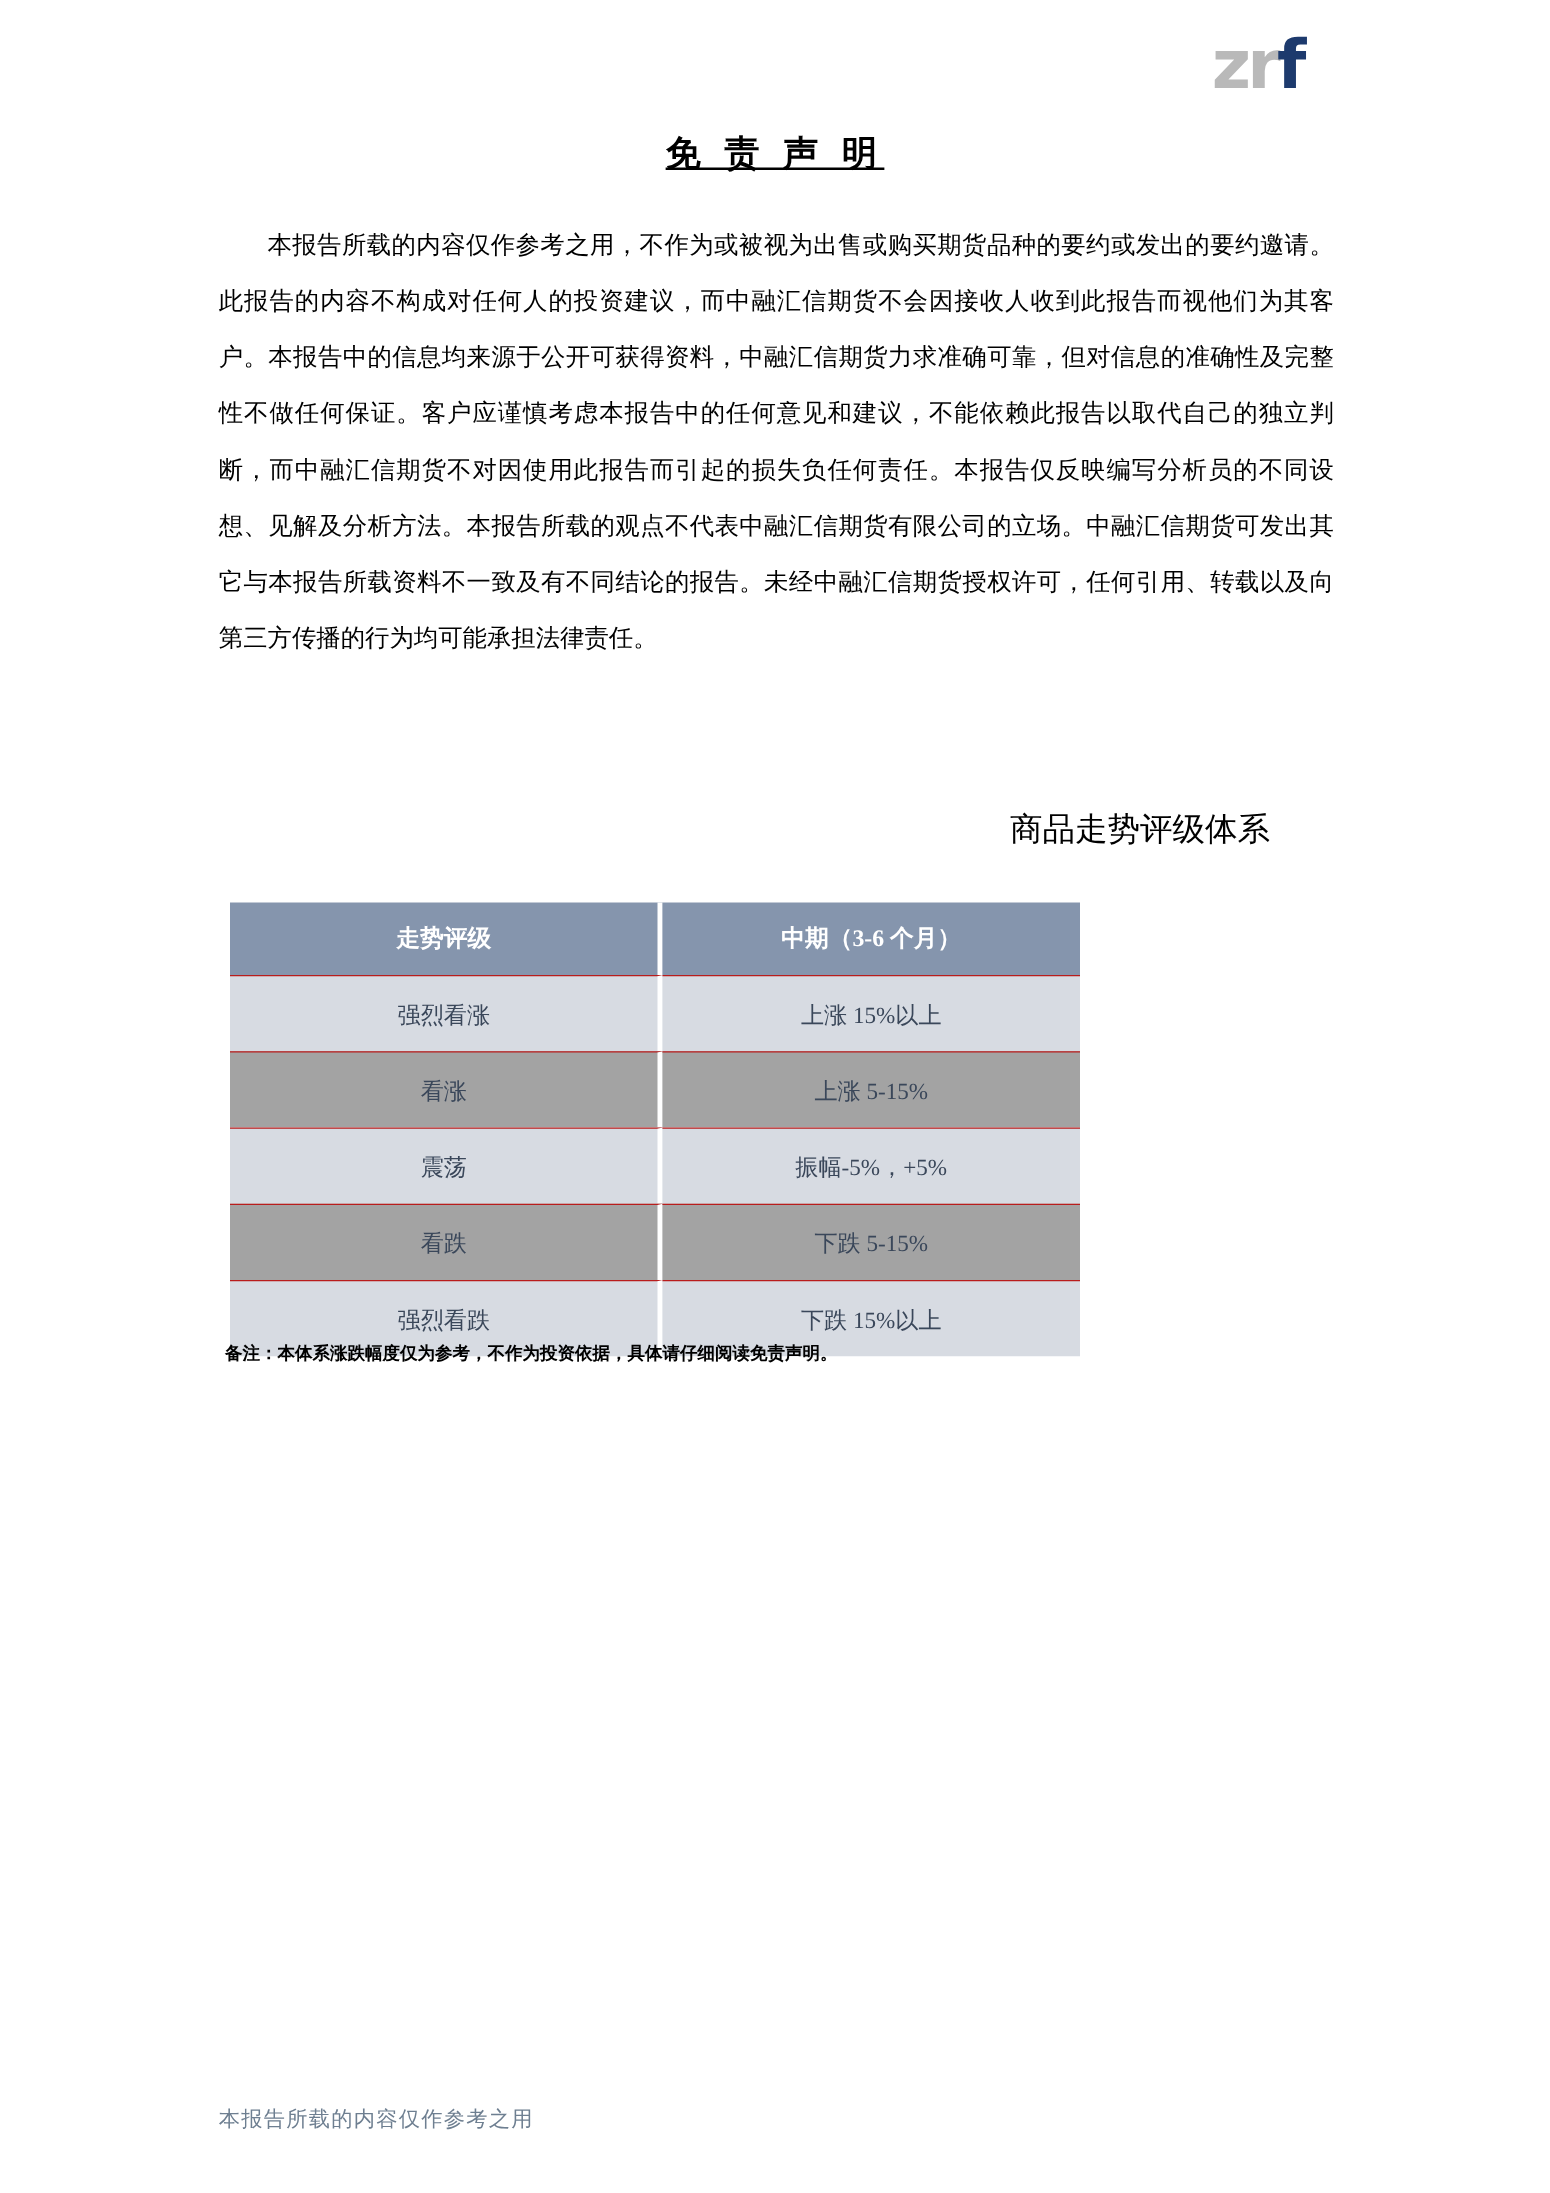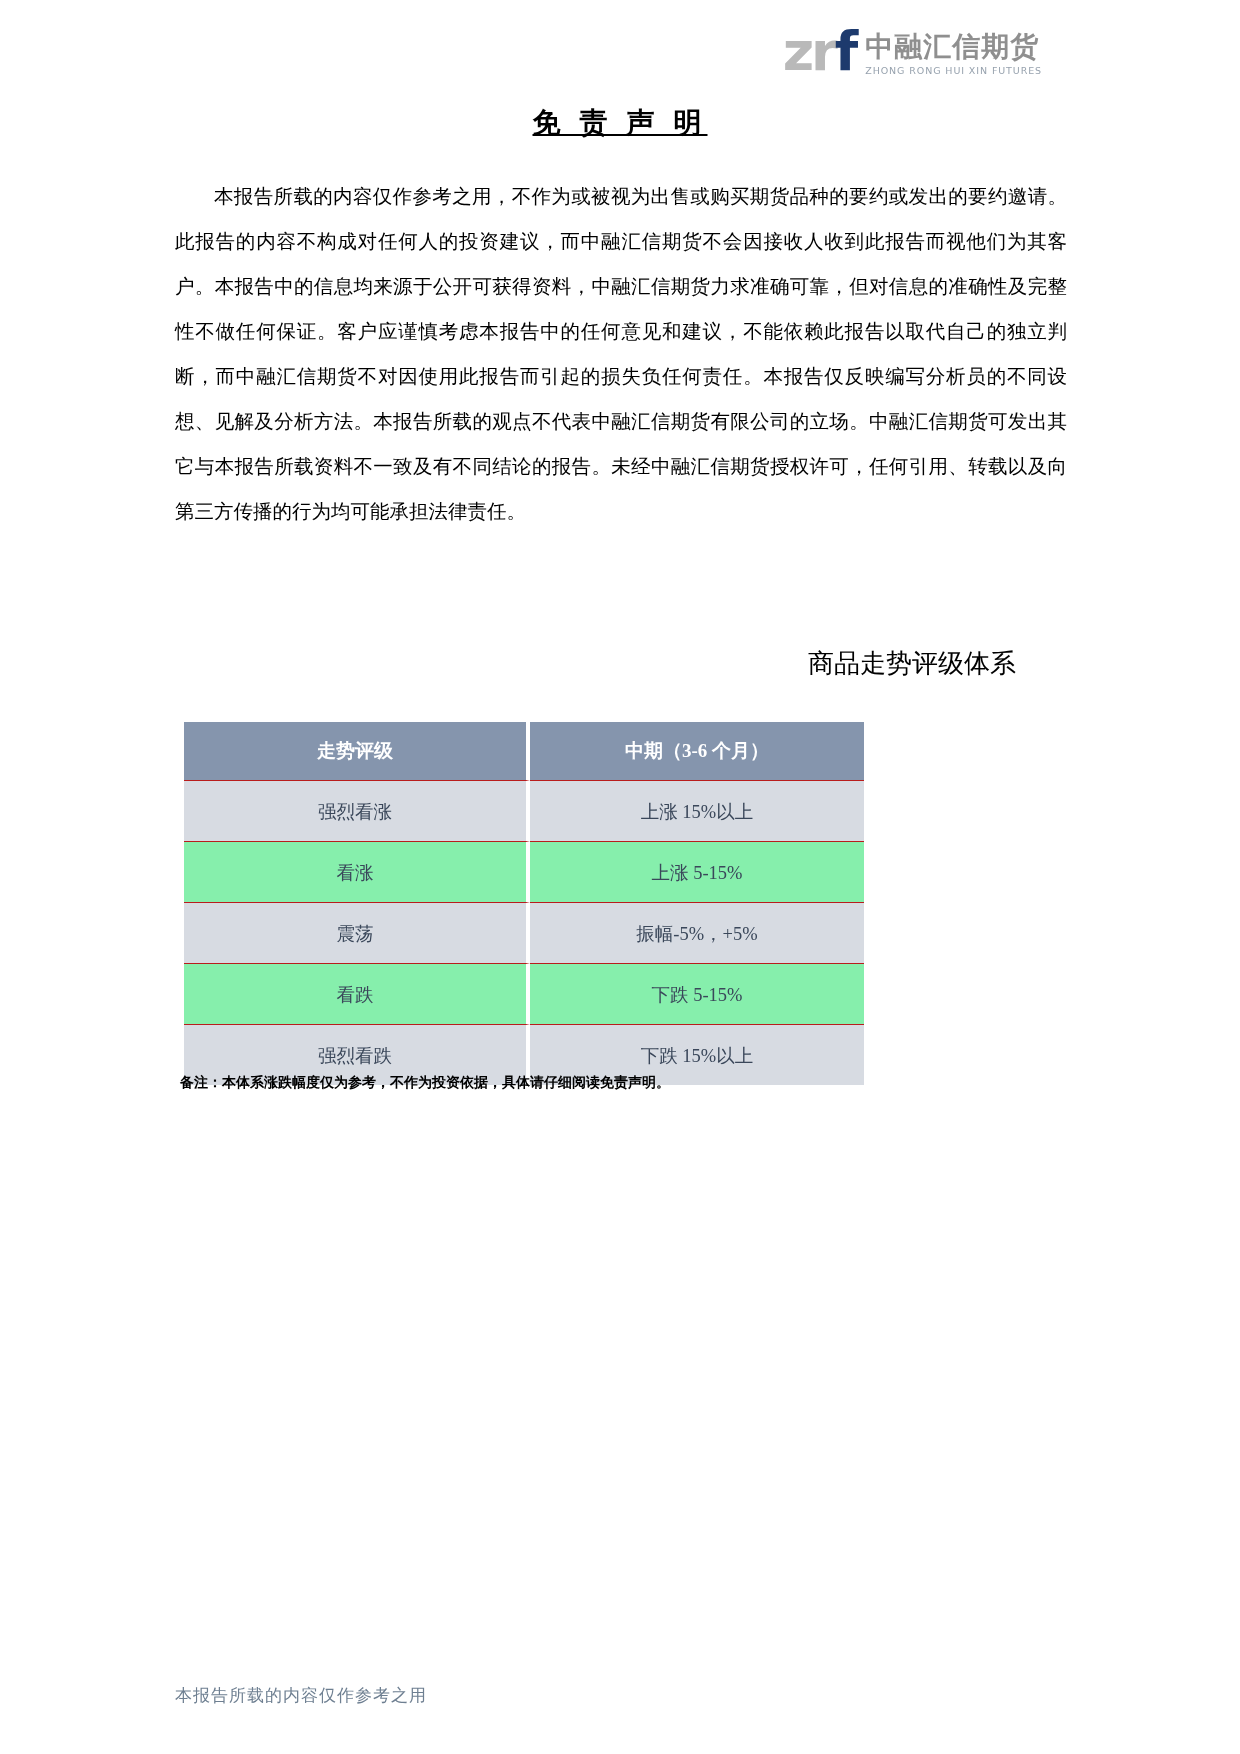--- a/index.html
+++ b/index.html
@@ -59,45 +59,41 @@
   .rating-table th {
     background: #8595ad; color: #ffffff; font-weight: bold;
     font-size: 19px; height: 56px; text-align: center;
   }
   .rating-table td {
     font-size: 18.5px; color: #3a475a; height: 58px; text-align: center;
     border-top: 1px solid #b91c1c;
   }
   .rating-table .c0 { border-right: 4px solid #ffffff; width: 50%; }
   .row-gray td { background: #d7dbe2; }
-  .row-blue td { background: #86efac; }
+  .row-blue td { background: #a3a3a3; }
 
   
   .table-note {
     position: absolute; top: 1074px; left: 180px;
     font-size: 14px; font-weight: bold; color: #000;
   }
 
   
   .page-footer {
     position: absolute; top: 1684px; left: 175px;
     font-size: 17px; color: #6e7f91; letter-spacing: 1px;
   }
 </style>
 </head>
 <body>
 
 <div class="page">
 
   <div class="logo">
     <div class="logo-zrf"><span class="logo-zr">zr</span><span class="logo-f">f</span></div>
-    <div class="logo-textcol">
-      <div class="logo-cn">中融汇信期货</div>
-      <div class="logo-en">ZHONG RONG HUI XIN FUTURES</div>
-    </div>
   </div>
 
   <div class="doc-title">免 责 声 明</div>
 
   <div class="body-text">本报告所载的内容仅作参考之用，不作为或被视为出售或购买期货品种的要约或发出的要约邀请。此报告的内容不构成对任何人的投资建议，而中融汇信期货不会因接收人收到此报告而视他们为其客户。本报告中的信息均来源于公开可获得资料，中融汇信期货力求准确可靠，但对信息的准确性及完整性不做任何保证。客户应谨慎考虑本报告中的任何意见和建议，不能依赖此报告以取代自己的独立判断，而中融汇信期货不对因使用此报告而引起的损失负任何责任。本报告仅反映编写分析员的不同设想、见解及分析方法。本报告所载的观点不代表中融汇信期货有限公司的立场。中融汇信期货可发出其它与本报告所载资料不一致及有不同结论的报告。未经中融汇信期货授权许可，任何引用、转载以及向第三方传播的行为均可能承担法律责任。</div>
 
   <div class="section-title">商品走势评级体系</div>
 
   <table class="rating-table">
     <thead>

